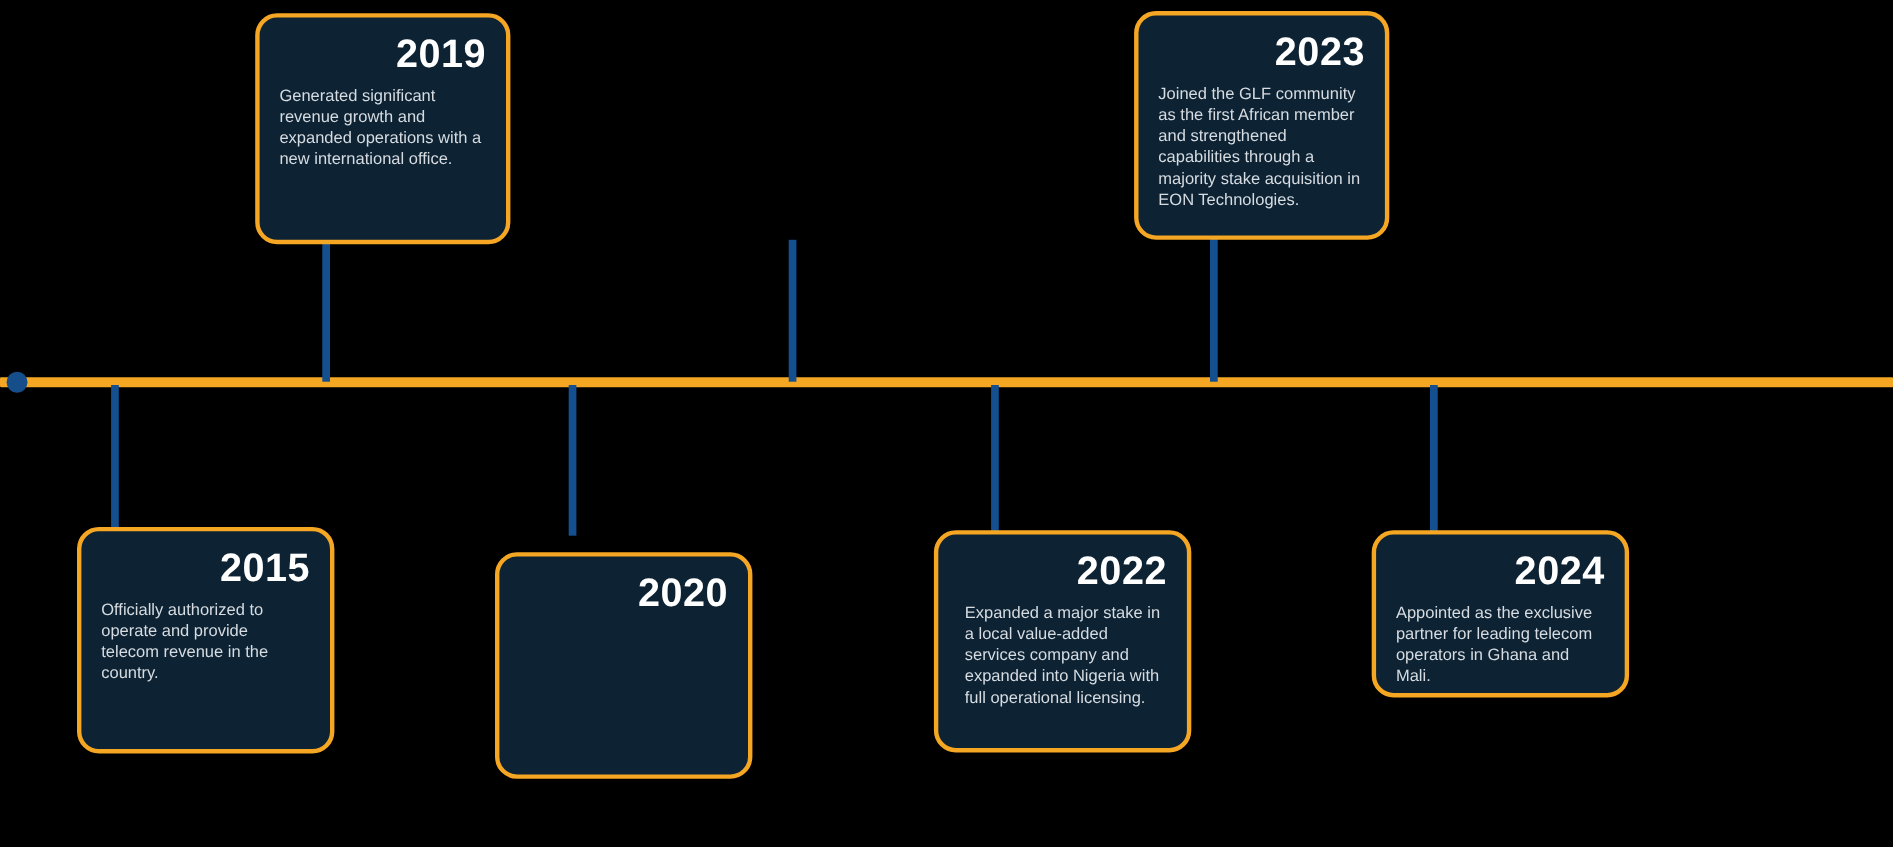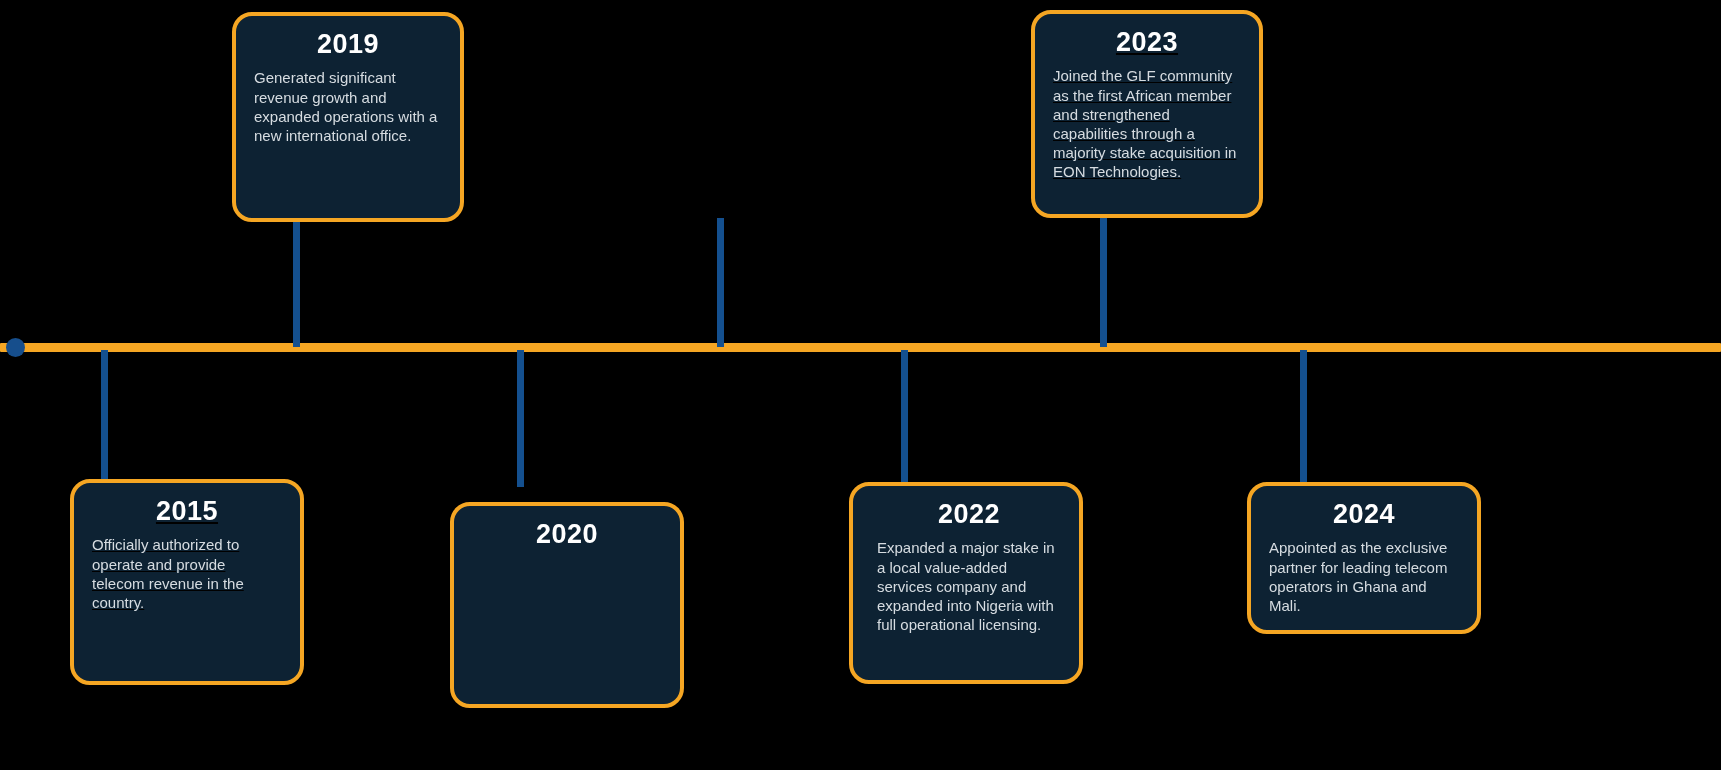--- a/index.html
+++ b/index.html
@@ -48,23 +48,23 @@
   .card {
     position: absolute;
     box-sizing: border-box;
     background: #0D2233;
     border: 4px solid #F5A623;
     border-radius: 20px;
     padding: 14px 18px 16px 18px;
   }
   .card-year {
     color: #FFFFFF;
-    font-size: 27px;
+    font-size: 36px;
     font-weight: bold;
-    text-align: center;
+    text-align: right;
     letter-spacing: 0.5px;
     line-height: 1.05;
     margin: 0 0 10px 0;
   }
   .card-body {
     color: #D6DCE1;
     font-size: 15px;
     line-height: 1.28;
     margin: 0;
     text-align: left;
@@ -86,26 +86,26 @@
   <div class="connector" style="left:517px; top:350px; height:137px;"></div>
   <div class="connector" style="left:901px; top:350px; height:139px;"></div>
   <div class="connector" style="left:1300px; top:350px; height:139px;"></div>
 
   <div class="card" style="left:232px; top:12px; width:232px; height:210px;">
     <div class="card-year">2019</div>
     <div class="card-body">Generated significant revenue growth and expanded operations with a new international office.</div>
   </div>
 
 
-  <div class="card" style="left:1031px; top:10px; width:232px; height:208px;text-decoration:underline;">
+  <div class="card" style="left:1031px; top:10px; width:232px; height:208px;">
     <div class="card-year">2023</div>
     <div class="card-body">Joined the GLF community as the first African member and strengthened capabilities through a majority stake acquisition in EON Technologies.</div>
   </div>
 
-  <div class="card" style="left:70px; top:479px; width:234px; height:206px;text-decoration:underline;">
+  <div class="card" style="left:70px; top:479px; width:234px; height:206px;">
     <div class="card-year">2015</div>
     <div class="card-body">Officially authorized to operate and provide telecom revenue in the country.</div>
   </div>
 
   <div class="card" style="left:450px; top:502px; width:234px; height:206px;">
     <div class="card-year">2020</div>
   </div>
 
   <div class="card" style="left:849px; top:482px; width:234px; height:202px;padding-left:24px;">
     <div class="card-year">2022</div>

